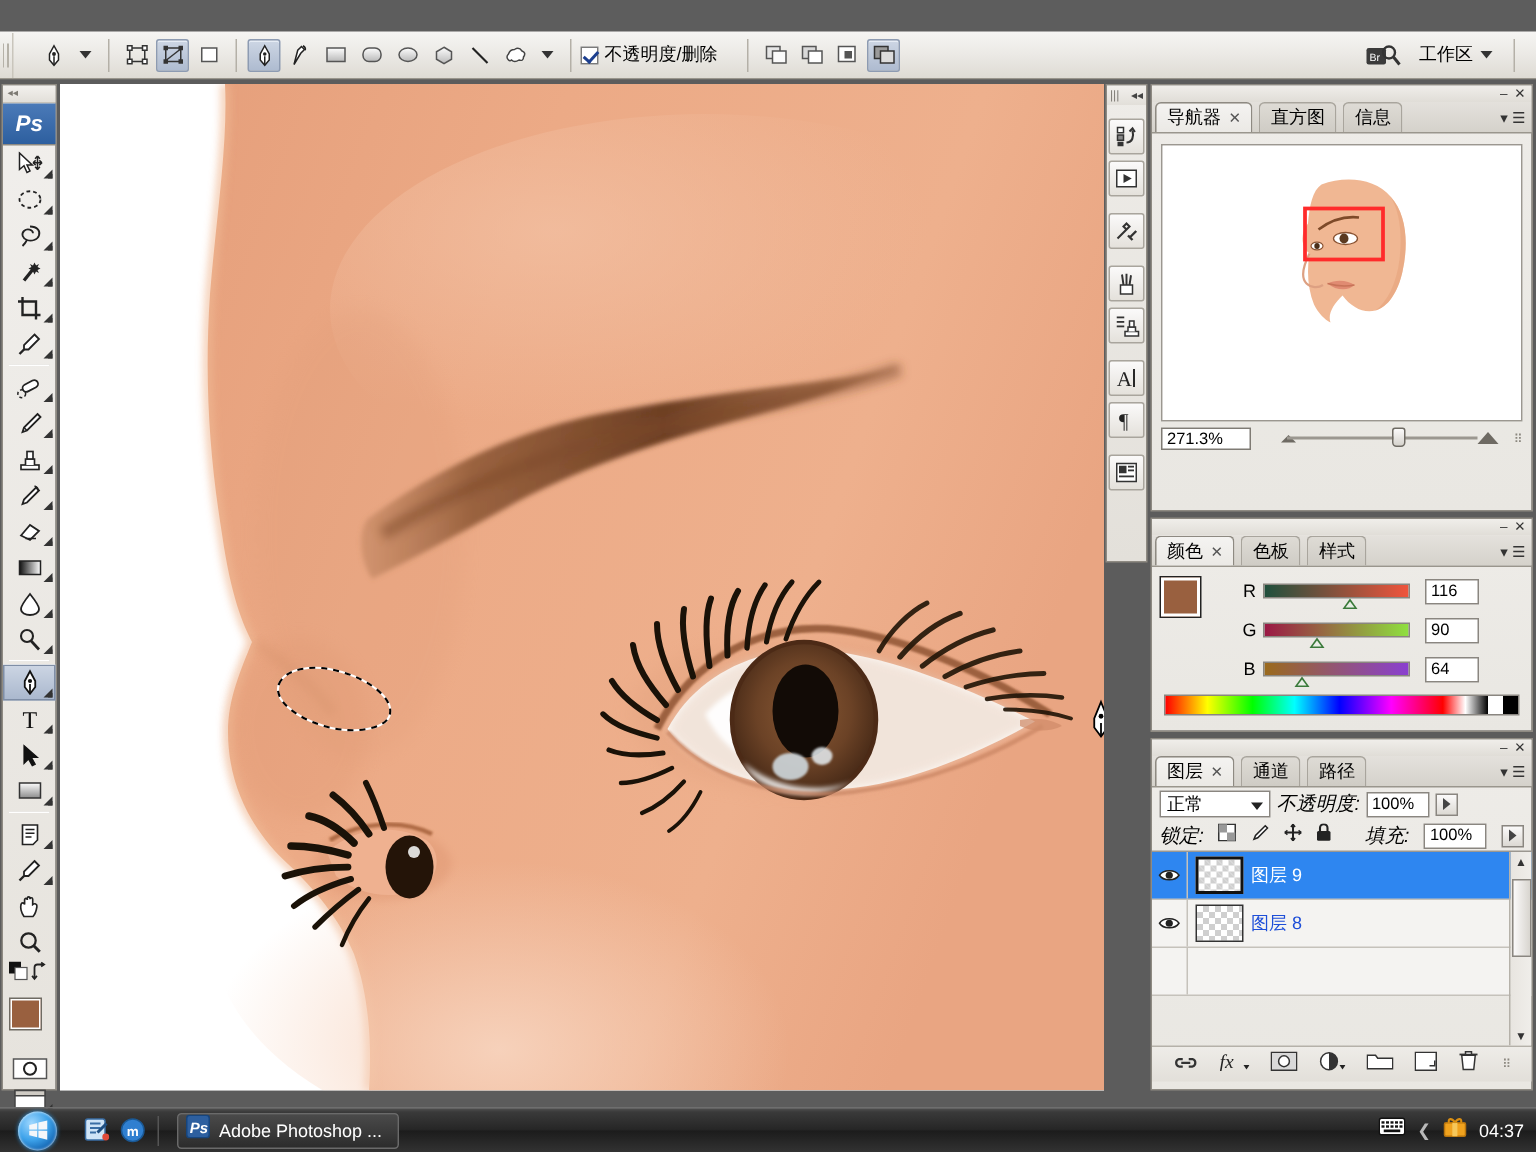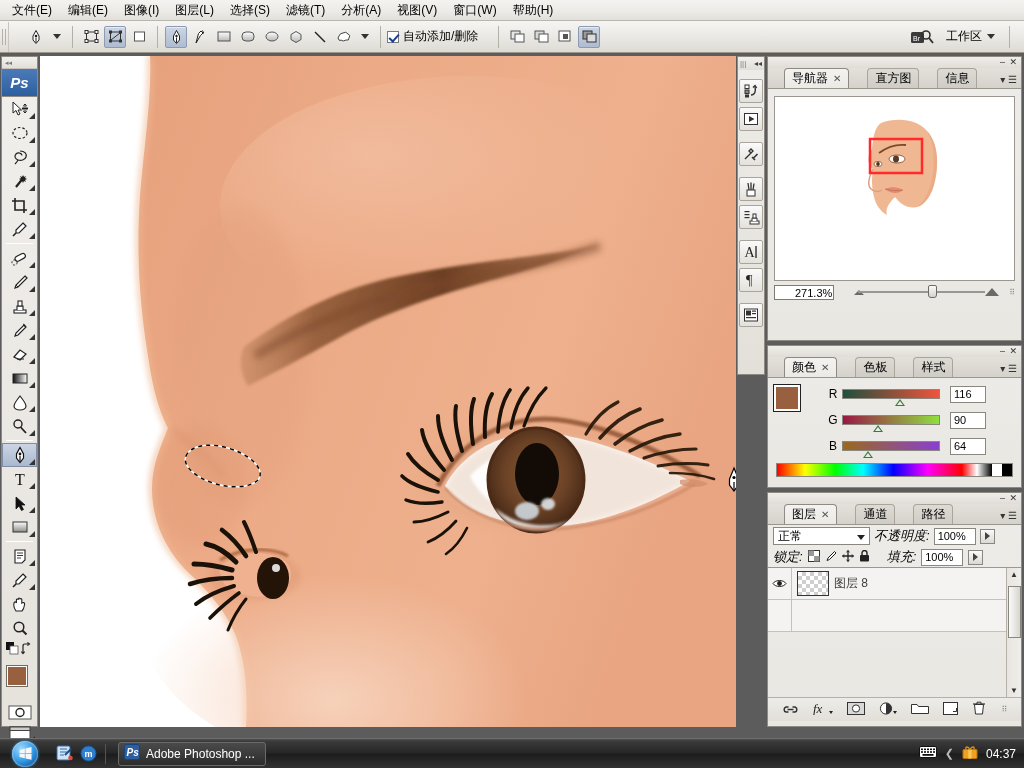--- a/index.html
+++ b/index.html
@@ -154,21 +154,21 @@
   .tabrow {
     height: 21px; display: flex; align-items: flex-end; position: relative;
     background: linear-gradient(to bottom,#e4e1dc,#d5d2cb);
     border-bottom: 1px solid #9a968d;
   }
   .tab {
     height: 20px; padding: 0 7px; display: flex; align-items: center;
     font-size: 12px; color: #000; white-space: nowrap;
     background: linear-gradient(to bottom,#dedbd5,#cfccc5);
     border: 1px solid #a9a59d; border-bottom: none;
-    border-radius: 4px 4px 0 0; margin-right: 2px; margin-left: 16px;
+    border-radius: 4px 4px 0 0; margin-right: 2px; margin-left: 2px;
   }
   .tab.active {
     background: linear-gradient(to bottom,#f4f3f1,#ebe9e5);
     border-color: #8e8a82;
   }
   .tab .x { margin-left: 5px; font-size: 10px; color: #555; }
   .pn-menu {
     position: absolute; right: 4px; bottom: 3px; font-size: 10px; color: #333;
     display: flex; align-items: center; gap: 1px;
   }
@@ -177,21 +177,21 @@
   
   .nav-view {
     width: 241px; height: 185px; background: #fff;
     border: 1px solid #9b9790; position: relative; overflow: hidden;
   }
   .nav-footer {
     height: 22px; display: flex; align-items: center; padding: 0 6px; gap: 6px;
   }
   .nav-zoom {
     width: 60px; height: 15px; background: #fff; border: 1px solid #7f7b74;
-    font-size: 11px; padding: 0 20px; line-height: 14px; color: #000;
+    font-size: 11px; padding: 0 3px; line-height: 14px; color: #000;
   }
   .nav-slider {
     flex: 1; height: 14px; position: relative; display: flex; align-items: center;
   }
   .nav-track { position: absolute; left: 18px; right: 18px; height: 2px; background: #9b9790; top: 6px; }
   .nav-thumb {
     position: absolute; left: 88px; top: 0px; width: 9px; height: 13px;
     background: linear-gradient(to bottom,#fbfafa,#d6d3cd);
     border: 1px solid #6e6a63; border-radius: 2px 2px 3px 3px;
   }
@@ -226,56 +226,56 @@
       #0000ff 54%, #ff00ff 70%, #ff0000 86%, #ffffff 93%, #000000 100%);
   }
   .col-spec-main::after { content: ""; }
   .cp-swatches { position: relative; width: 46px; height: 42px; }
   .cp-fg { position: absolute; left: 0; top: 0; width: 26px; height: 26px; background: #99603f; border: 2px solid #fff; box-shadow: 0 0 0 1px #222; }
   .cp-bg { position: absolute; left: 16px; top: 14px; width: 26px; height: 26px; background: #eaa682; border: 2px solid #fff; box-shadow: 0 0 0 1px #9b9790; z-index: -1; }
 
   
   .ly-row1 { display: flex; align-items: center; height: 22px; padding: 0 5px; gap: 4px; }
   .ly-blend {
-    width: 97px; height: 18px; background: #fff; border: 1px solid #8a8680;
+    width: 74px; height: 18px; background: #fff; border: 1px solid #8a8680;
     font-size: 12px; line-height: 16px; padding-left: 4px; position: relative; color: #000;
   }
   .ly-blend .cv { position: absolute; right: 4px; top: 7px; width:0;height:0;border-left:4px solid transparent;border-right:4px solid transparent;border-top:5px solid #222; }
   .ly-lbl { font-size: 13px; color: #000; white-space: nowrap; font-style: italic; }
   .ly-num {
     width: 42px; height: 17px; background: #fff; border: 1px solid #8a8680;
     font-size: 11px; line-height: 15px; text-align: left; padding-left: 3px; color: #000;
   }
   .ly-arrow {
     width: 15px; height: 15px; background: linear-gradient(to bottom,#fbfafa,#dcd9d3);
     border: 1px solid #8a8680; display: flex; align-items: center; justify-content: center;
   }
   .ly-arrow::after { content:""; width:0;height:0;border-top:4px solid transparent;border-bottom:4px solid transparent;border-left:5px solid #444; }
-  .ly-row2 { display: flex; align-items: center; height: 20px; padding: 0 5px; gap: 5px; }
+  .ly-row2 { display: flex; align-items: center; height: 20px; padding: 0 5px; gap: 5px; justify-content: space-between; }
   .ly-list { border-top: 1px solid #9b9790; position: relative; }
   .ly-item {
     height: 32px; display: flex; align-items: center;
     border-bottom: 1px solid #c5c2bb; background: #f4f3f1; position: relative;
   }
   .ly-item.sel { background: #2e86f0; }
   .ly-item.sel .ly-name { color: #fff; }
   .ly-eye {
     width: 24px; display: flex; align-items: center; justify-content: center; flex: 0 0 24px;
     border-right: 1px solid #c5c2bb; height: 100%;
   }
   .ly-thumb {
     width: 32px; height: 25px; margin: 0 5px; flex: 0 0 32px;
     border: 1px solid #333;
     background-image:
       linear-gradient(45deg, #cfcfcf 25%, transparent 25%, transparent 75%, #cfcfcf 75%),
       linear-gradient(45deg, #cfcfcf 25%, transparent 25%, transparent 75%, #cfcfcf 75%);
     background-size: 8px 8px; background-position: 0 0, 4px 4px; background-color: #fff;
   }
   .ly-item.sel .ly-thumb { border: 2px solid #111; }
-  .ly-name { font-size: 12px; color: #404040; }
+  .ly-name { font-size: 12px; color: #1d4ed8; }
   .ly-scroll {
     position: absolute; right: 0; top: 0; width: 15px; height: 100%;
     background: linear-gradient(to right,#e8e5e0,#f0eeea); border-left: 1px solid #b5b1a9;
   }
   .ly-scroll-thumb {
     position: absolute; left: 1px; top: 18px; width: 13px; height: 52px;
     background: linear-gradient(to right,#fbfafa,#d8d5cf);
     border: 1px solid #8a8680;
   }
   .ly-bottom {
@@ -315,32 +315,20 @@
     margin-left: auto; display: flex; align-items: center; gap: 8px;
     padding-right: 8px; height: 100%;
   }
   .tray .clock { color: #fff; font-size: 12px; }
 </style>
 </head>
 <body>
 
 <div id="app">
 
-  <div class="menubar">
-    <div class="mi">文件(E)</div>
-    <div class="mi">编辑(E)</div>
-    <div class="mi">图像(I)</div>
-    <div class="mi">图层(L)</div>
-    <div class="mi">选择(S)</div>
-    <div class="mi">滤镜(T)</div>
-    <div class="mi">分析(A)</div>
-    <div class="mi">视图(V)</div>
-    <div class="mi">窗口(W)</div>
-    <div class="mi">帮助(H)</div>
-  </div>
 
   <div class="optbar">
     <div class="grip"></div>
 
     <div class="ob-btn" style="margin-left:14px;">
       <svg width="16" height="16" viewBox="0 0 16 16">
         <path d="M8 1.5 L11 7 L11 11 L8 14.5 L5 11 L5 7 Z" fill="#fff" stroke="#222" stroke-width="1"></path>
         <path d="M8 8.5 L8 13.8" stroke="#222" stroke-width="1"></path>
         <circle cx="8" cy="7" r="1.3" fill="#222"></circle>
       </svg>
@@ -442,21 +430,21 @@
       <svg width="18" height="15" viewBox="0 0 18 15">
         <path d="M4 11 q-2-2 0-4 q1-3 4-3 q3-2 5 1 q3 1 1 4 q0 3-3 2 q-3 2-5 0 q-1 1-2-0z" fill="#fff" stroke="#444"></path>
       </svg>
     </div>
     <div class="ob-caret"></div>
 
     <div class="ob-sep"></div>
 
     <div style="display:flex;align-items:center;">
       <span class="ob-check checked"></span>
-      <span class="ob-label">自动添加/删除</span>
+      <span class="ob-label">不透明度/删除</span>
     </div>
 
     <div class="ob-sep" style="margin-left:20px;"></div>
 
     <div class="ob-btn">
       <svg width="17" height="15" viewBox="0 0 17 15">
         <rect x="2" y="2" width="9" height="8" fill="#e6e6e6" stroke="#555"></rect>
         <rect x="6" y="5" width="9" height="8" fill="#fafafa" stroke="#555"></rect>
       </svg>
     </div>
@@ -1138,20 +1126,30 @@
           <rect x="1" y="5" width="9" height="6.5" rx="1" fill="#222"></rect>
           <path d="M3 5 L3 3 a2.5 2.5 0 0 1 5 0 L8 5" fill="none" stroke="#222" stroke-width="1.4"></path>
         </svg>
       </span>
       <span class="ly-lbl" style="margin-left:12px;">填充:</span>
       <div class="ly-num">100%</div>
       <div class="ly-arrow"></div>
     </div>
 
     <div class="ly-list" style="height:130px;overflow:hidden;">
+      <div class="ly-item sel">
+        <div class="ly-eye">
+          <svg width="15" height="11" viewBox="0 0 15 11">
+            <path d="M1 5.5 C 3.5 1.5, 11.5 1.5, 14 5.5 C 11.5 9.5, 3.5 9.5, 1 5.5 Z" fill="#fff" stroke="#222" stroke-width="1"></path>
+            <circle cx="7.5" cy="5.5" r="2.4" fill="#222"></circle>
+          </svg>
+        </div>
+        <div class="ly-thumb"></div>
+        <span class="ly-name">图层 9</span>
+      </div>
       <div class="ly-item">
         <div class="ly-eye">
           <svg width="15" height="11" viewBox="0 0 15 11">
             <path d="M1 5.5 C 3.5 1.5, 11.5 1.5, 14 5.5 C 11.5 9.5, 3.5 9.5, 1 5.5 Z" fill="#fff" stroke="#222" stroke-width="1"></path>
             <circle cx="7.5" cy="5.5" r="2.4" fill="#222"></circle>
           </svg>
         </div>
         <div class="ly-thumb"></div>
         <span class="ly-name">图层 8</span>
       </div>

